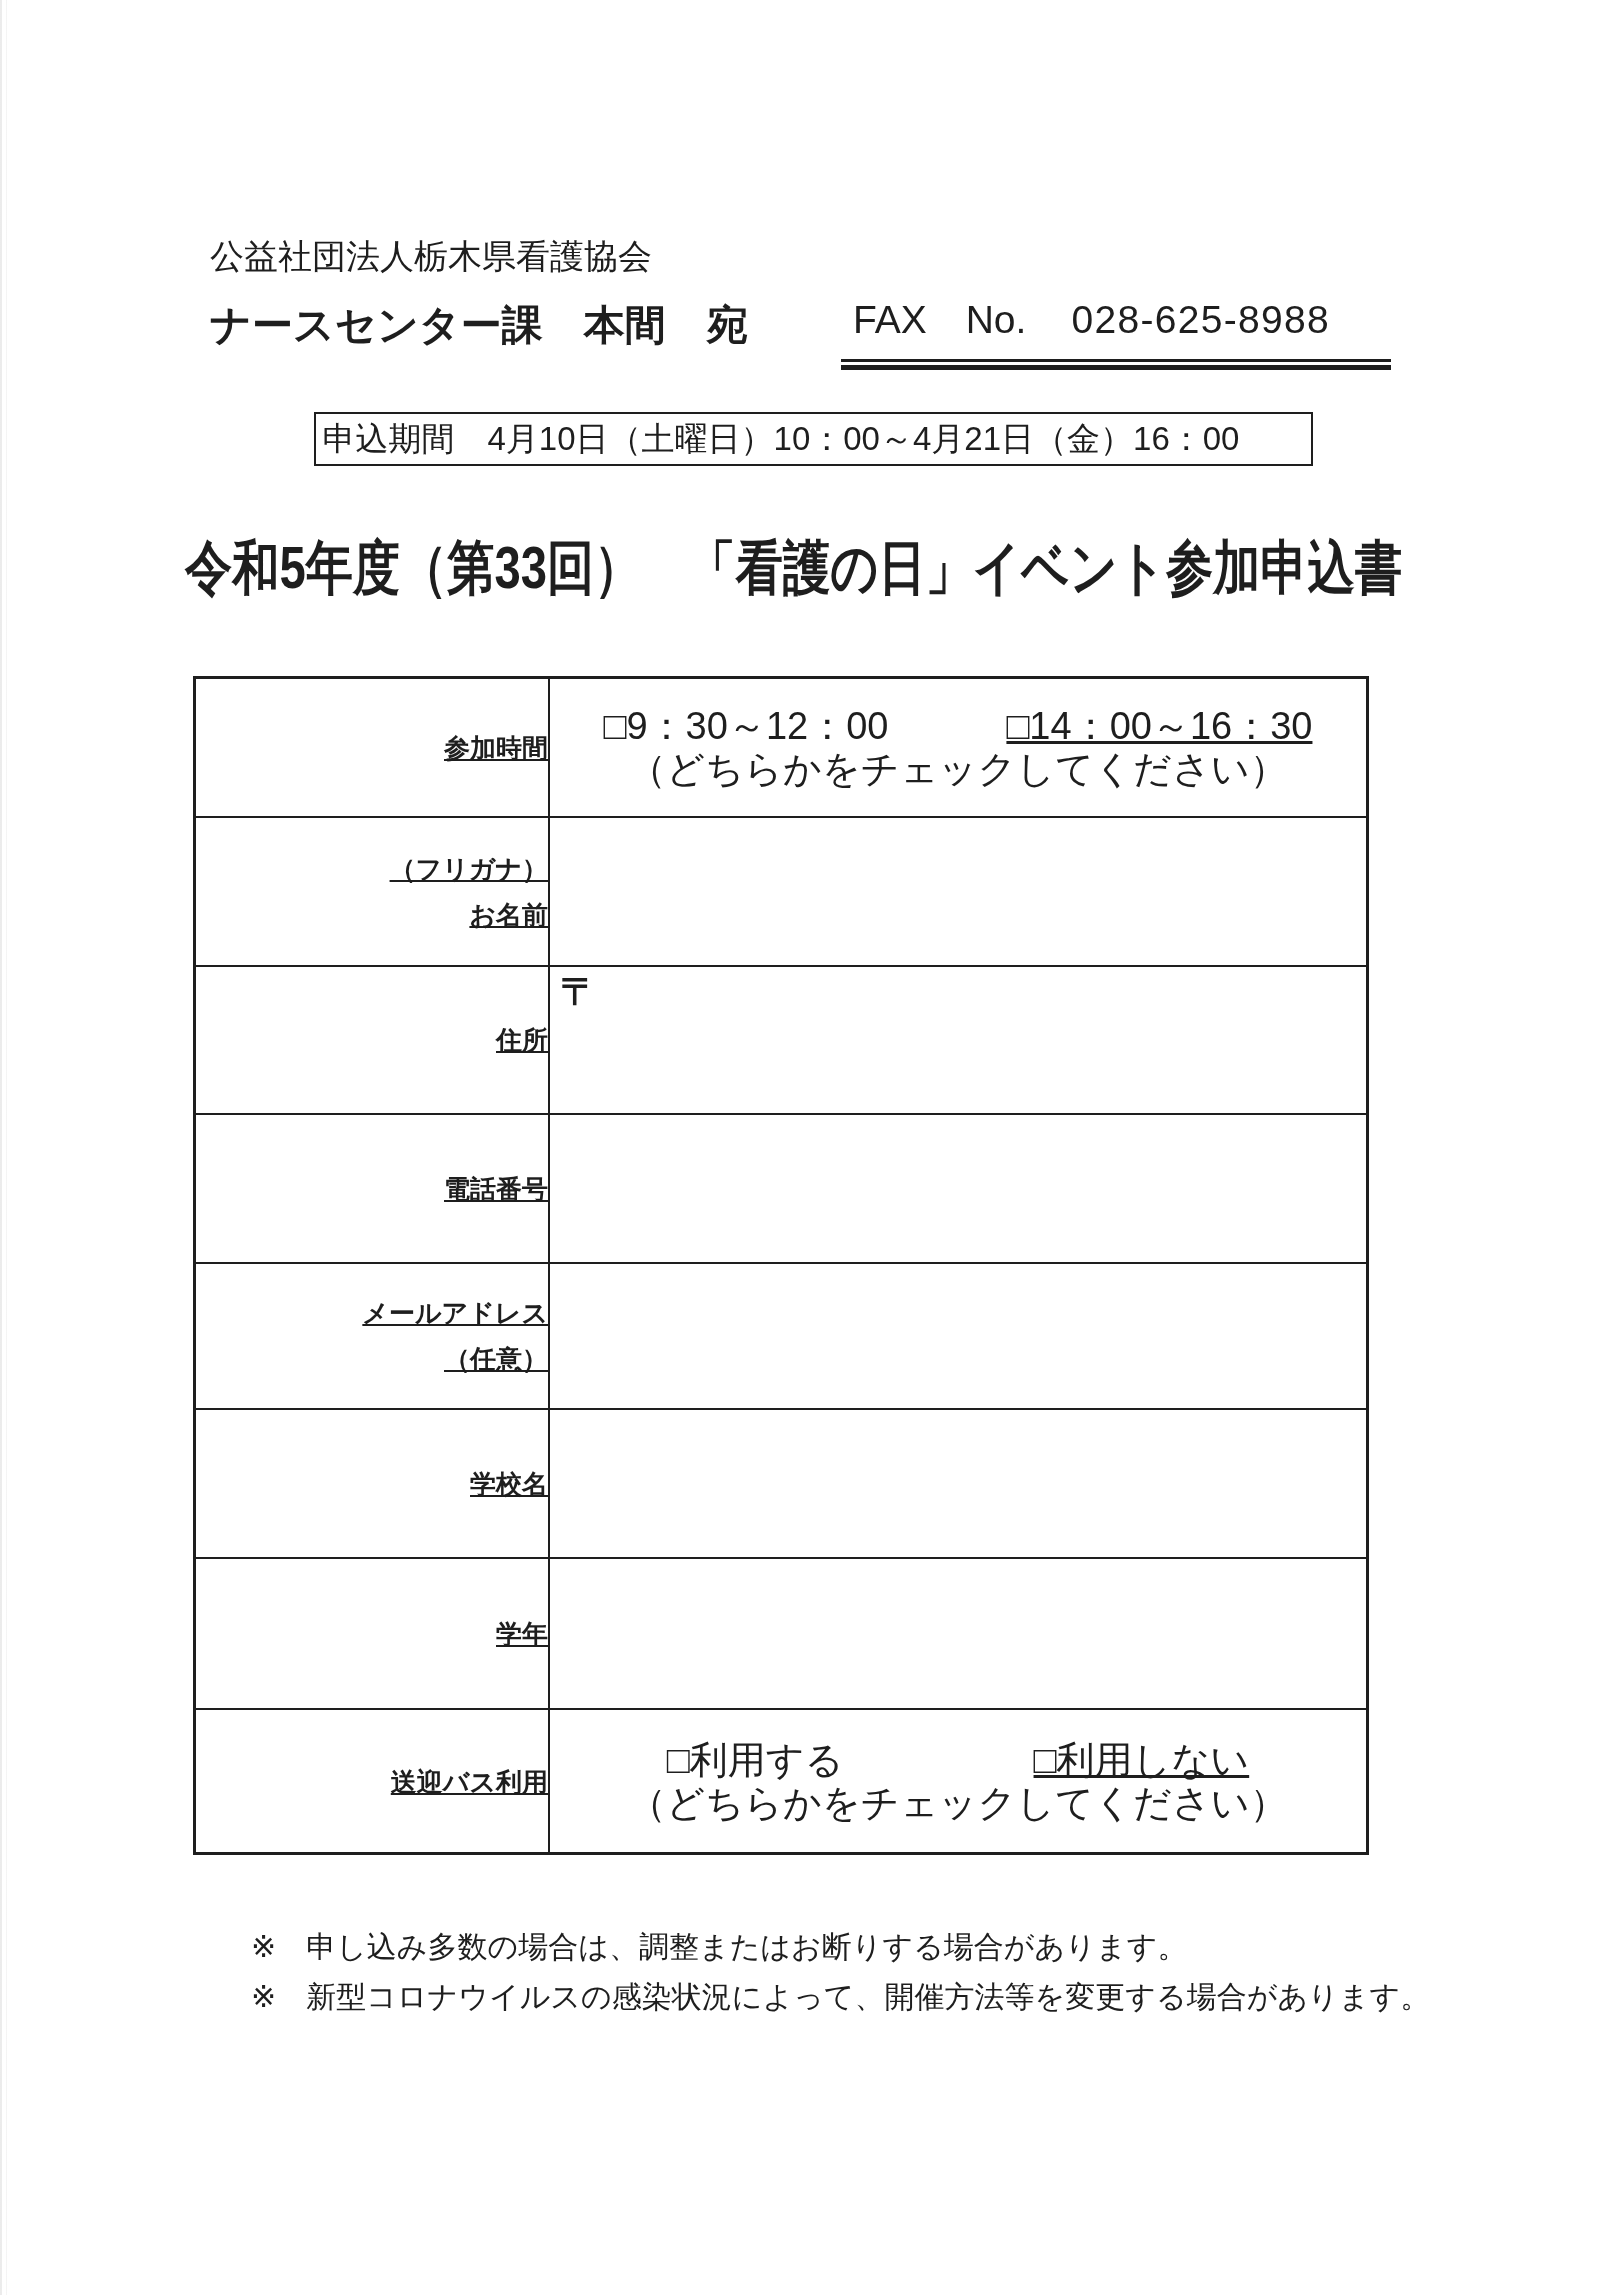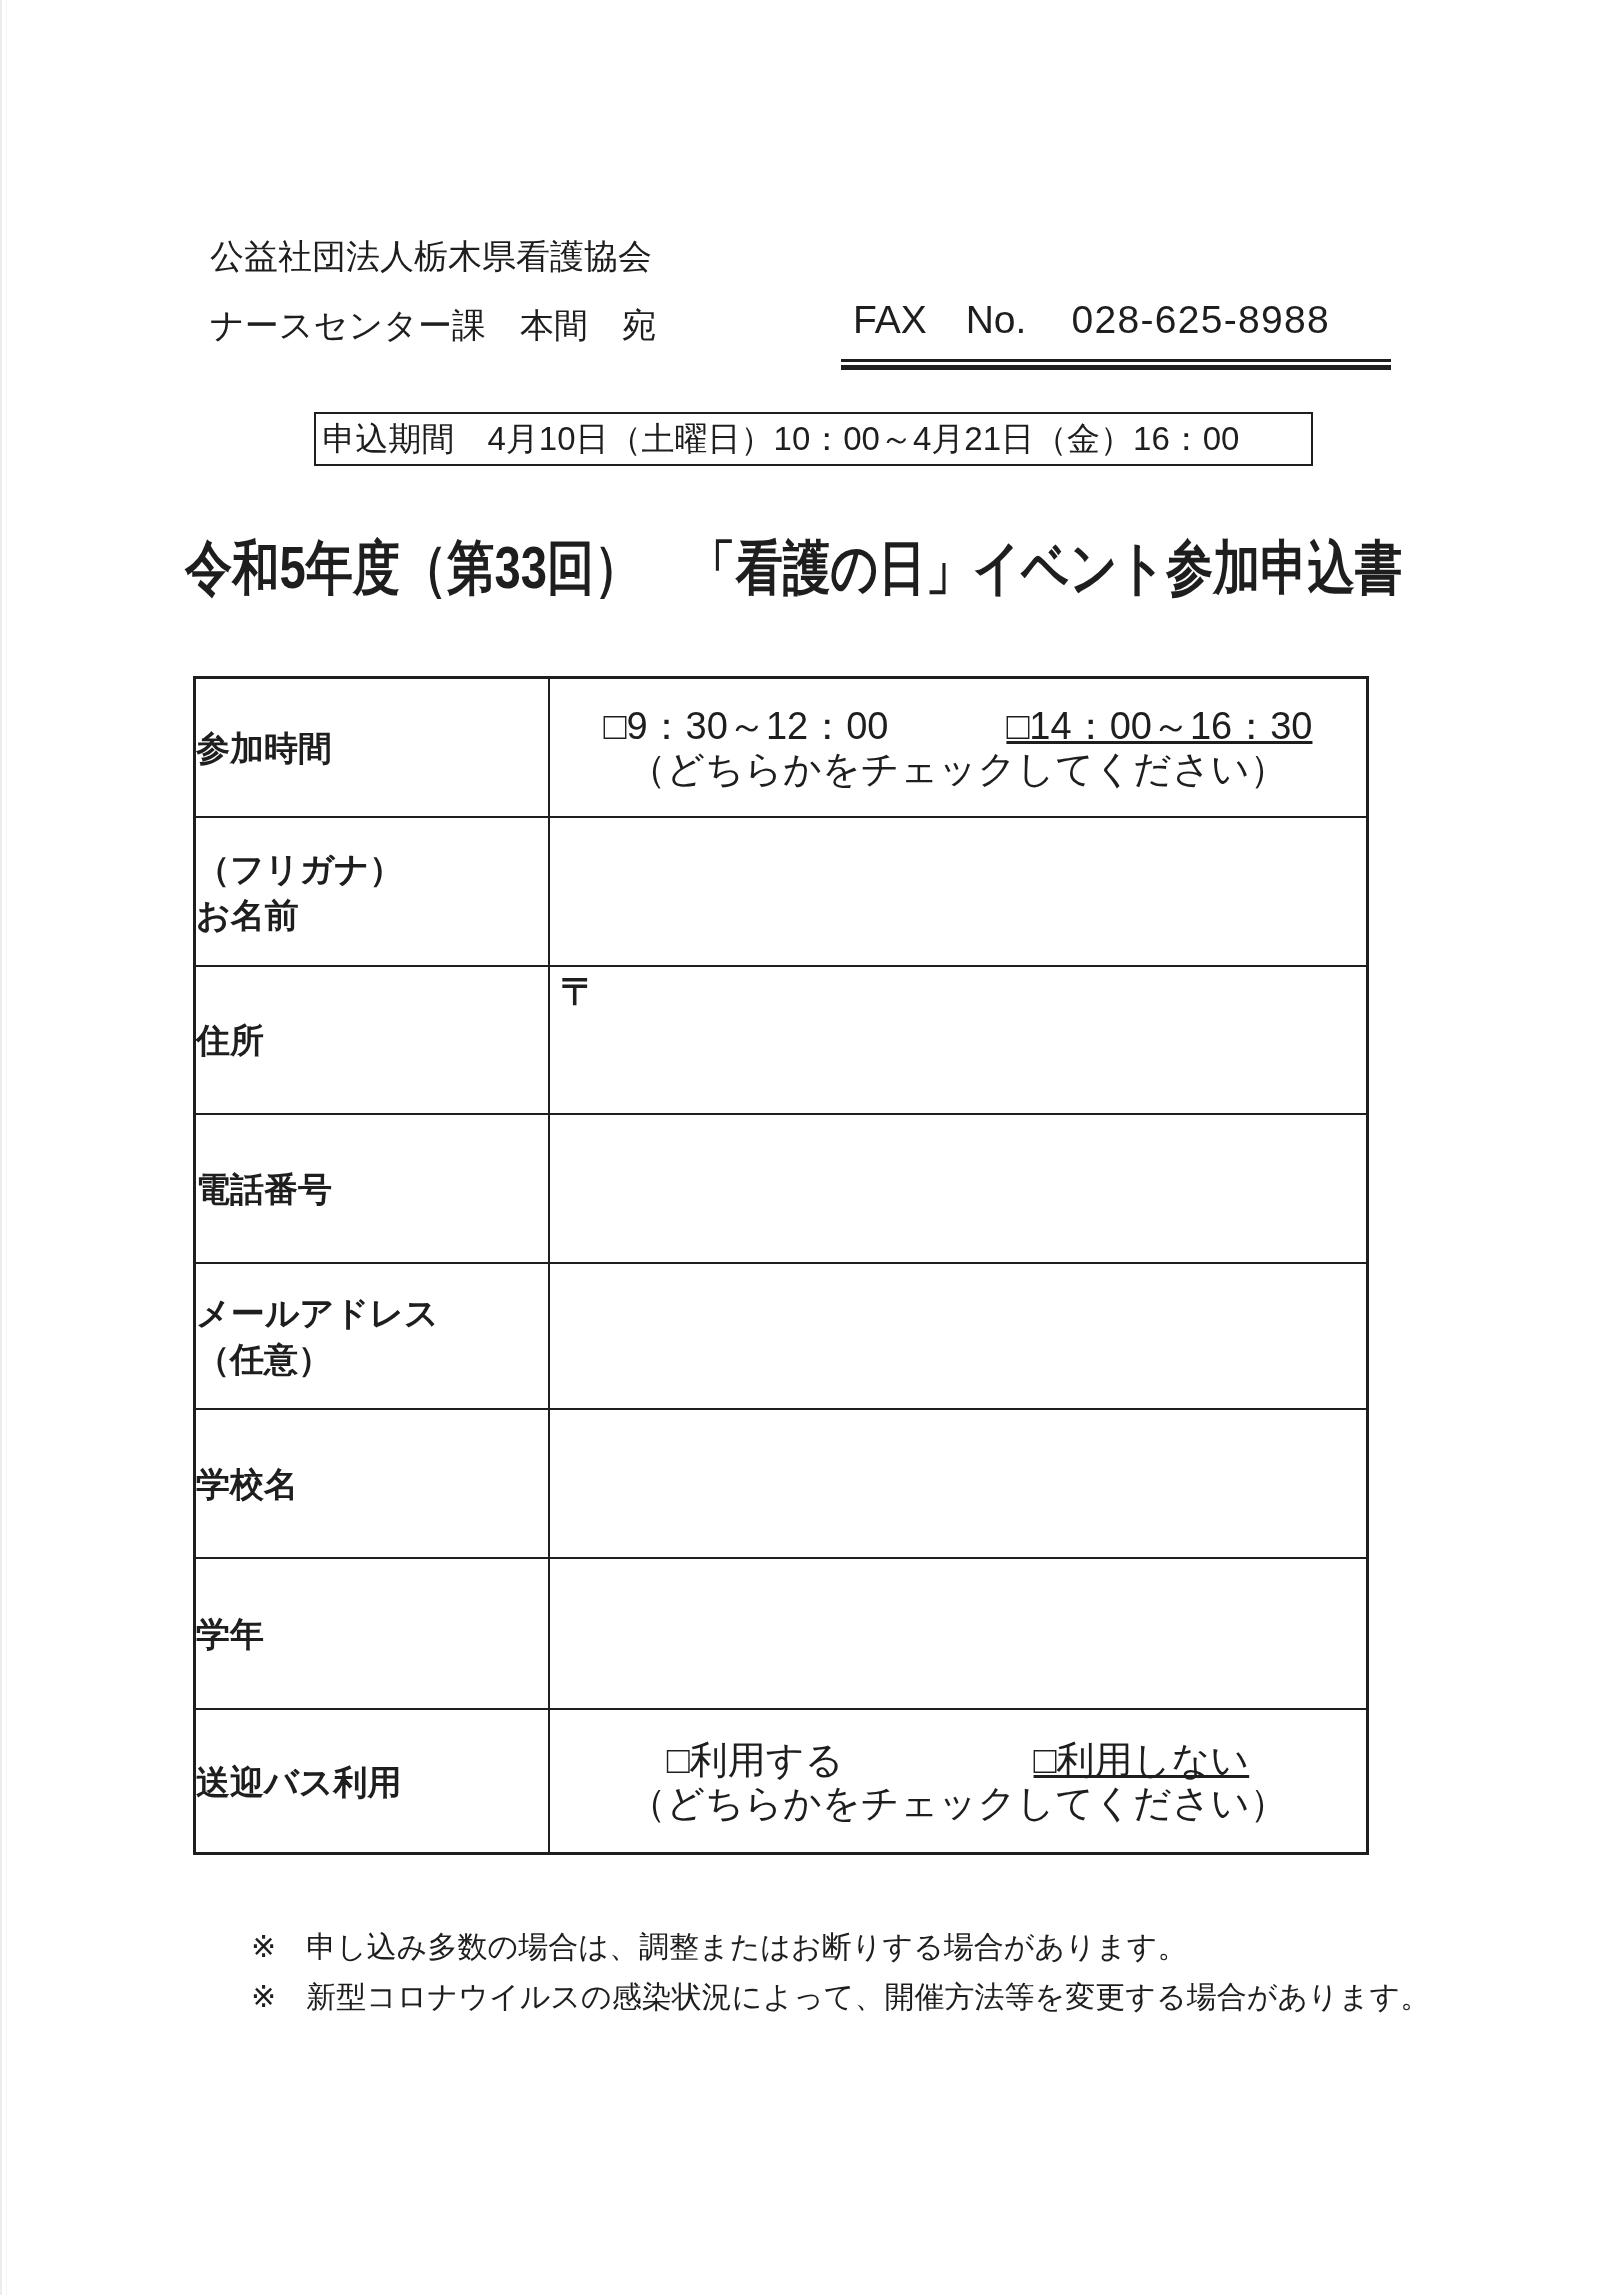--- a/index.html
+++ b/index.html
@@ -16,21 +16,21 @@
     background: linear-gradient(to right, #dcdcdc 0 2px, #ffffff 2px 5.9px, #ececec 5.9px 7.2px, #ffffff 7.2px);
     opacity: .55;
   }
   
   .org-line {
     position: absolute; left: 210px; top: 237px;
     font-size: 34px; line-height: 38px; white-space: nowrap;
   }
   .dept-line {
     position: absolute; left: 210px; top: 306px;
-    font-size: 34px; line-height: 38px; white-space: nowrap;
+    font-size: 41px; line-height: 38px; white-space: nowrap; font-weight: bold;
   }
   .fax-line {
     position: absolute; left: 853px; top: 298px;
     font-size: 39px; line-height: 43px; white-space: nowrap;
   }
   .fax-line .fax-number { letter-spacing: 1.3px; margin-left: 6px; }
   .fax-rule { position: absolute; left: 841px; top: 359px; width: 550px; }
   .fax-rule .thin  { height: 2.6px; background: #1e1e1e; }
   .fax-rule .mid   { height: 3.3px; }
   .fax-rule .thick { height: 5.2px; background: #1e1e1e; }
@@ -63,23 +63,24 @@
   .cell {
     box-sizing: border-box;
     border-right: 2.6px solid #1e1e1e;
     border-bottom: 2.6px solid #1e1e1e;
   }
   .cell.value { border-right: none; }
   .form-table > .cell:nth-child(15),
   .form-table > .cell:nth-child(16) { border-bottom: none; }
   .cell.label {
     display: flex; flex-direction: column;
-    align-items: flex-start; justify-content: center;
-    font-size: 34px; font-weight: 700; line-height: 46px;
+    align-items: flex-end; justify-content: center;
+    font-size: 26px; font-weight: 700; line-height: 46px;
     text-align: center;
+    text-decoration: underline;
   }
   .cell.value { position: relative; font-size: 38px; }
   .options-cell {
     display: flex; flex-direction: column;
     align-items: center; justify-content: center;
     line-height: 43px; white-space: nowrap;
   }
   .options-row { display: flex; align-items: center; gap: 38px; }
   .options-row .option2 { margin-left: 80px; text-decoration: underline; }
   .options-row.wide-gap .option2 { margin-left: 152px; }

